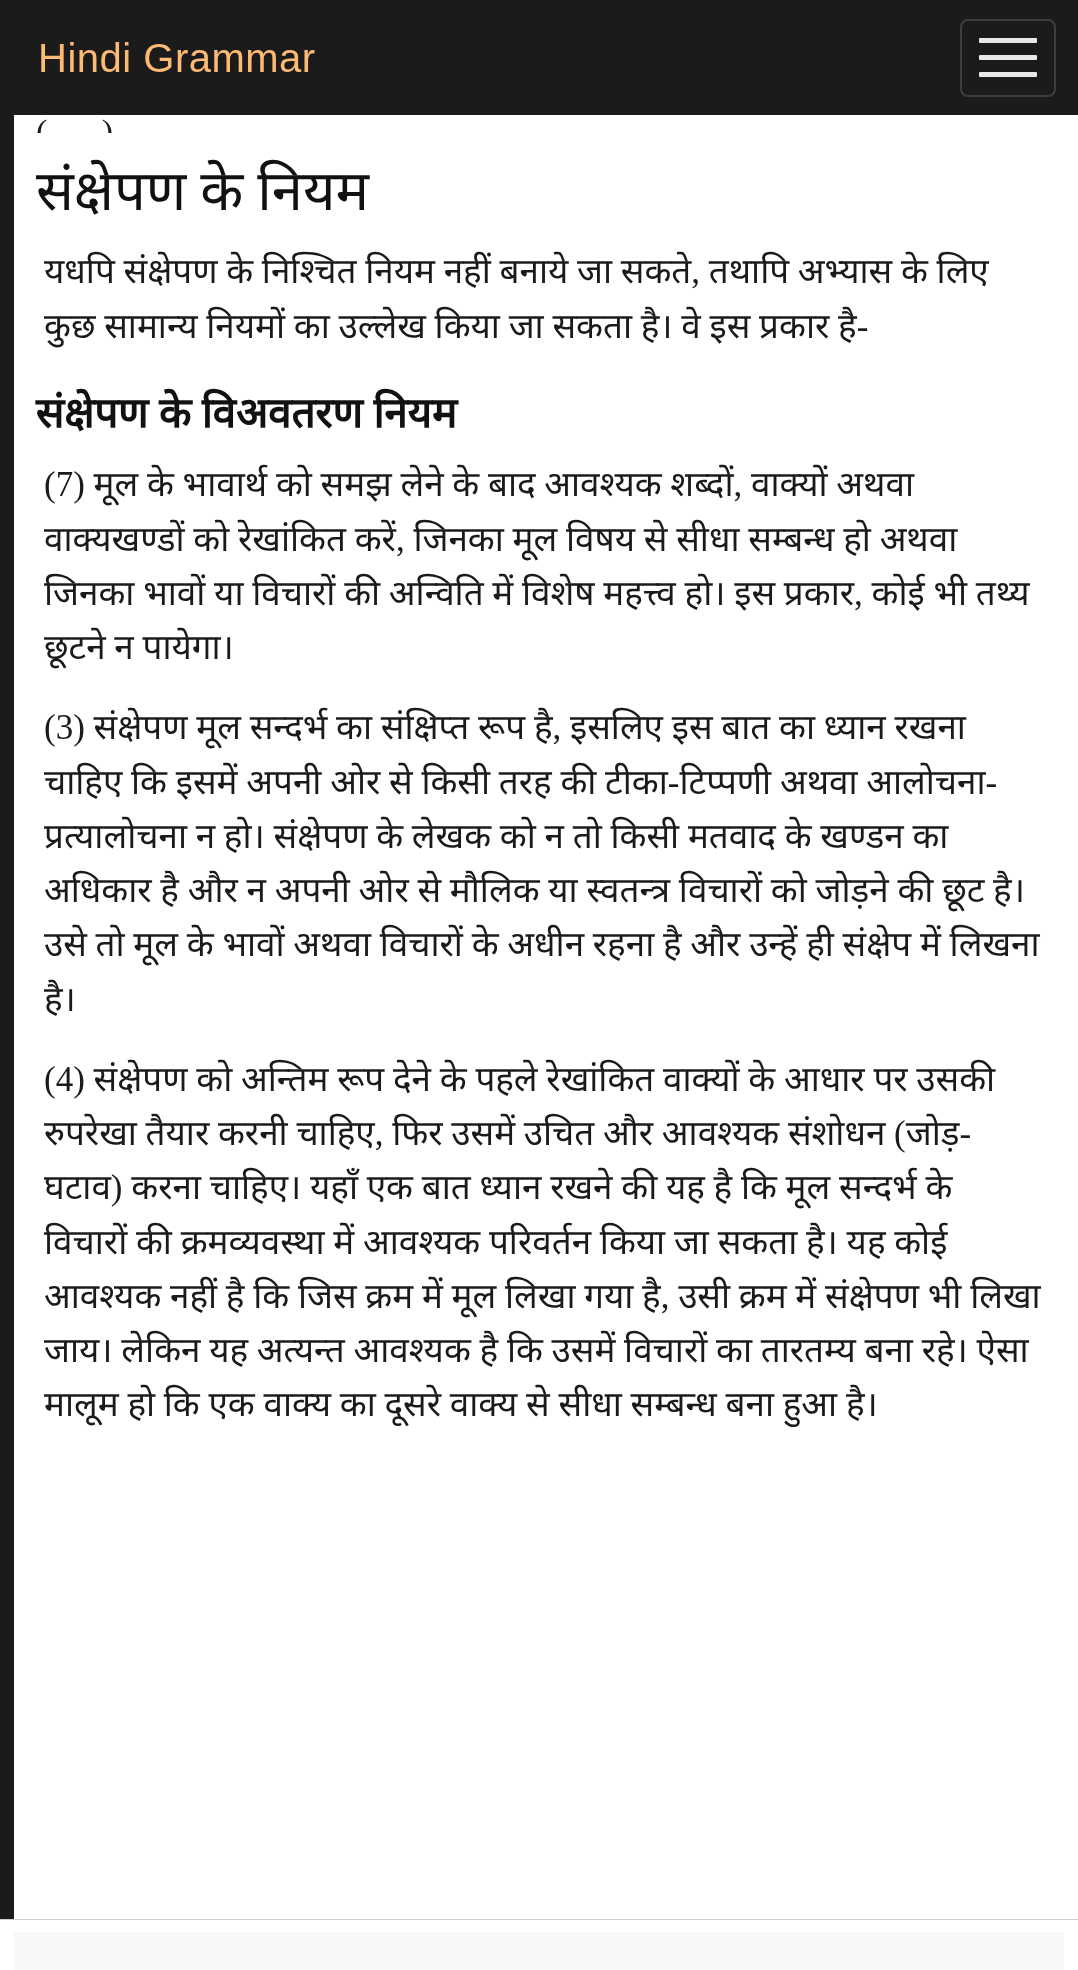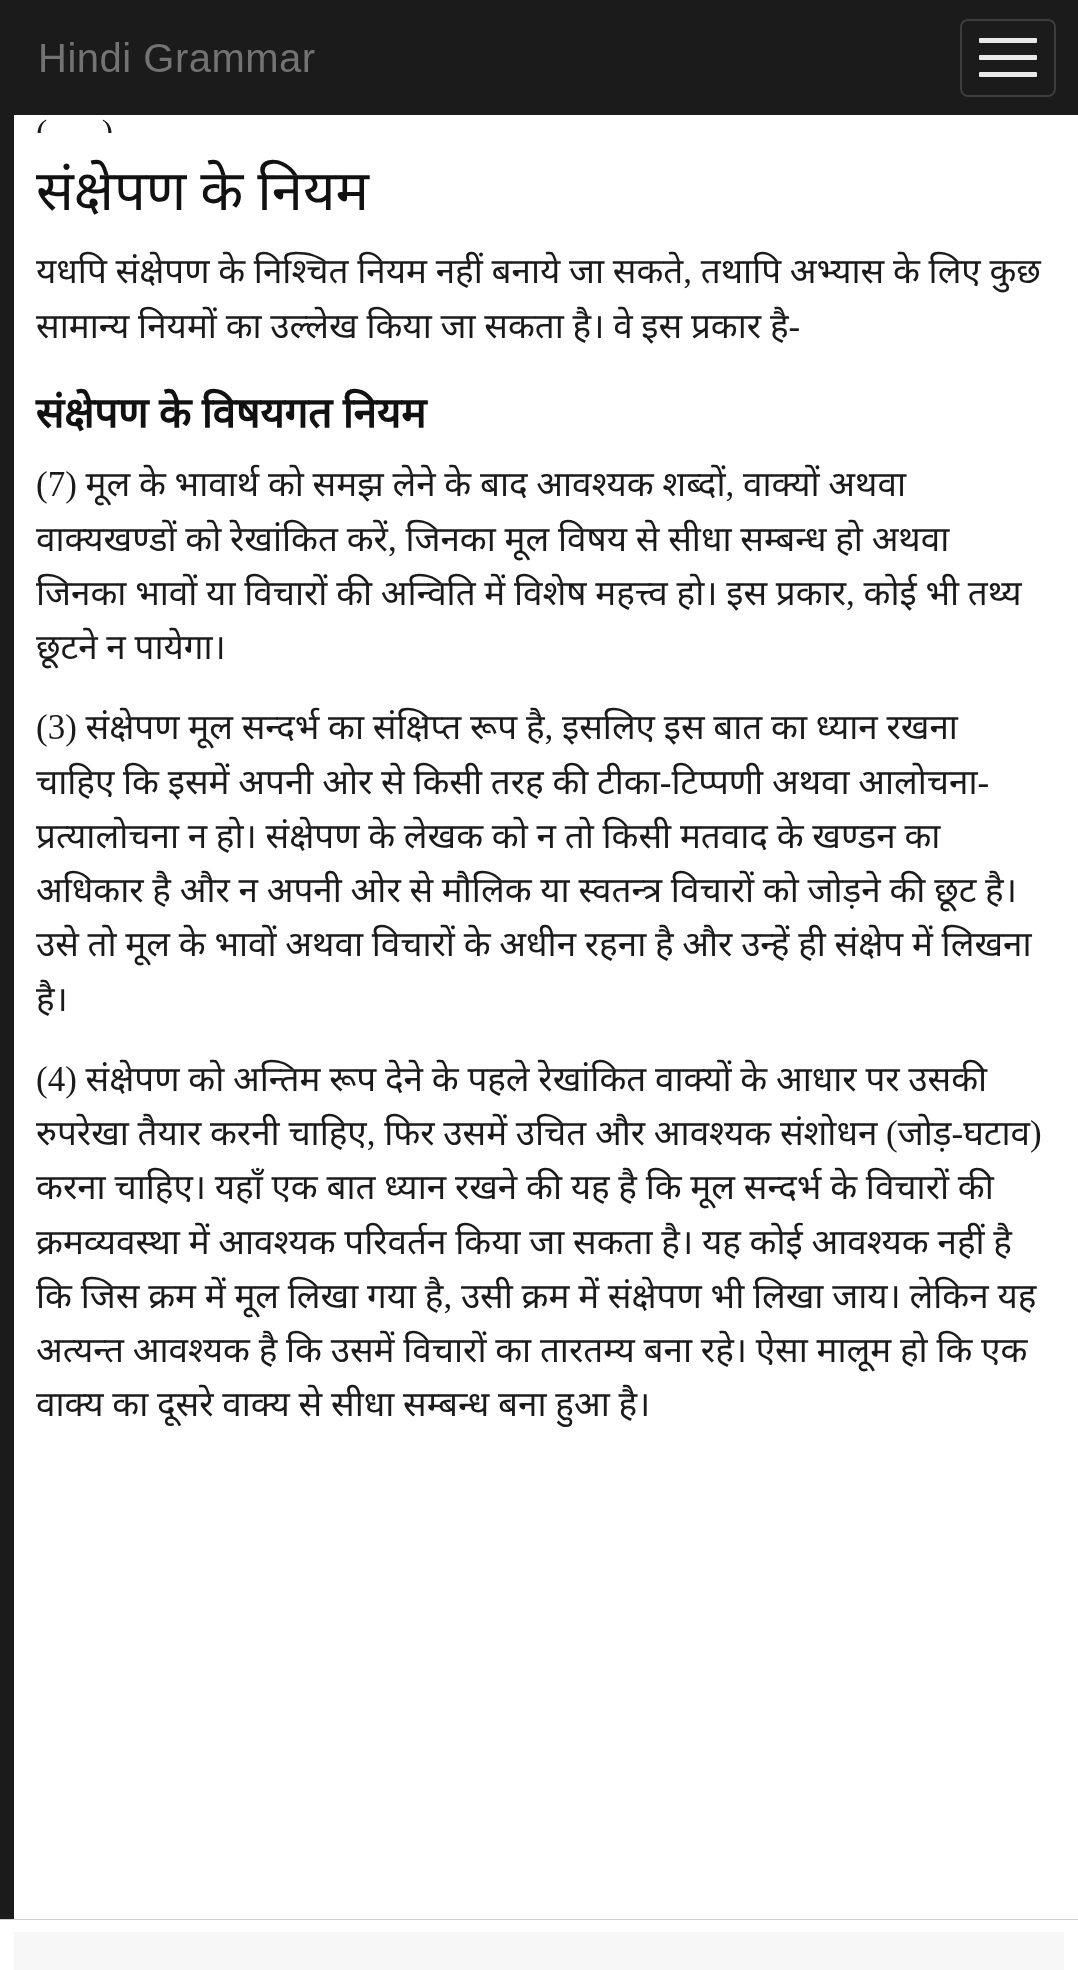--- a/index.html
+++ b/index.html
@@ -23,21 +23,21 @@
     height: 115px;
     background: #1b1b1b;
     display: flex;
     align-items: center;
     justify-content: space-between;
     box-sizing: border-box;
     padding: 0 22px 0 38px;
     z-index: 10;
   }
   .appbar-title {
-    color: #737373;
+    color: #fdba74;
     font-size: 40px;
     font-weight: 400;
     letter-spacing: 0.5px;
     line-height: 1;
     white-space: nowrap;
   }
   .menu-button {
     width: 96px;
     height: 78px;
     border: 2px solid #3d3d3d;
@@ -109,21 +109,21 @@
     color: #111111;
     margin: 34px 0 20px 0;
     line-height: 1.2;
   }
 
   p.para {
     font-family: "Liberation Serif", serif;
     font-size: 35px;
     line-height: 1.55;
     color: #1a1a1a;
-    margin: 0 0 26px 0;
+    margin: 0 0 26px 8px;
     text-align: left;
     white-space: normal;
   }
   p.para.intro { margin-bottom: 10px; }
 
   
   .bottom-edge {
     position: absolute;
     left: 0;
     bottom: 0;
@@ -156,21 +156,21 @@
   </div>
 </div>
 
 <div class="content">
   <div class="clipped-line">( ... )</div>
 
   <h1 class="page-title">संक्षेपण के नियम</h1>
 
   <p class="para intro">यधपि संक्षेपण के निश्चित नियम नहीं बनाये जा सकते, तथापि अभ्यास के लिए कुछ सामान्य नियमों का उल्लेख किया जा सकता है। वे इस प्रकार है-</p>
 
-  <h2 class="section-title">संक्षेपण के विषयगत नियम</h2>
+  <h2 class="section-title">संक्षेपण के विअवतरण नियम</h2>
 
   <p class="para">(7) मूल के भावार्थ को समझ लेने के बाद आवश्यक शब्दों, वाक्यों अथवा वाक्यखण्डों को रेखांकित करें, जिनका मूल विषय से सीधा सम्बन्ध हो अथवा जिनका भावों या विचारों की अन्विति में विशेष महत्त्व हो। इस प्रकार, कोई भी तथ्य छूटने न पायेगा।</p>
   <p class="para">(3) संक्षेपण मूल सन्दर्भ का संक्षिप्त रूप है, इसलिए इस बात का ध्यान रखना चाहिए कि इसमें अपनी ओर से किसी तरह की टीका-टिप्पणी अथवा आलोचना-प्रत्यालोचना न हो। संक्षेपण के लेखक को न तो किसी मतवाद के खण्डन का अधिकार है और न अपनी ओर से मौलिक या स्वतन्त्र विचारों को जोड़ने की छूट है। उसे तो मूल के भावों अथवा विचारों के अधीन रहना है और उन्हें ही संक्षेप में लिखना है।</p>
   <p class="para">(4) संक्षेपण को अन्तिम रूप देने के पहले रेखांकित वाक्यों के आधार पर उसकी रुपरेखा तैयार करनी चाहिए, फिर उसमें उचित और आवश्यक संशोधन (जोड़-घटाव) करना चाहिए। यहाँ एक बात ध्यान रखने की यह है कि मूल सन्दर्भ के विचारों की क्रमव्यवस्था में आवश्यक परिवर्तन किया जा सकता है। यह कोई आवश्यक नहीं है कि जिस क्रम में मूल लिखा गया है, उसी क्रम में संक्षेपण भी लिखा जाय। लेकिन यह अत्यन्त आवश्यक है कि उसमें विचारों का तारतम्य बना रहे। ऐसा मालूम हो कि एक वाक्य का दूसरे वाक्य से सीधा सम्बन्ध बना हुआ है।</p>
 </div>
 
 <div class="bottom-edge">
   <div class="inner"></div>
 </div>
 

